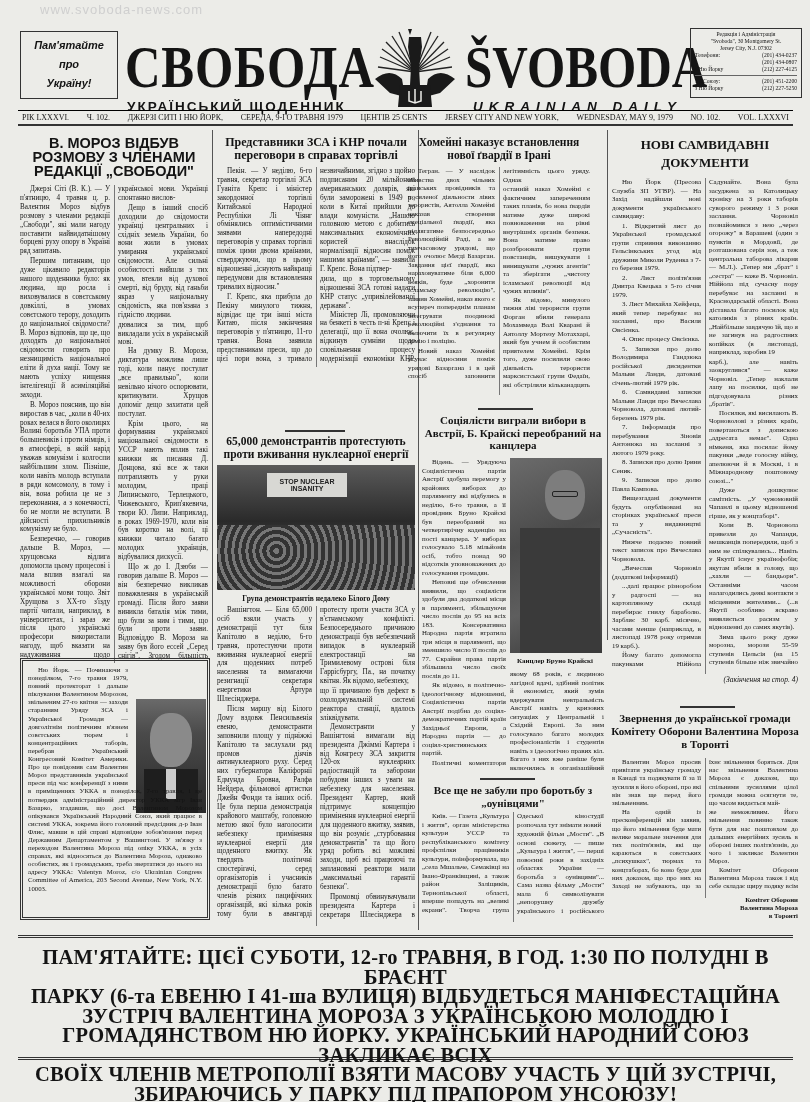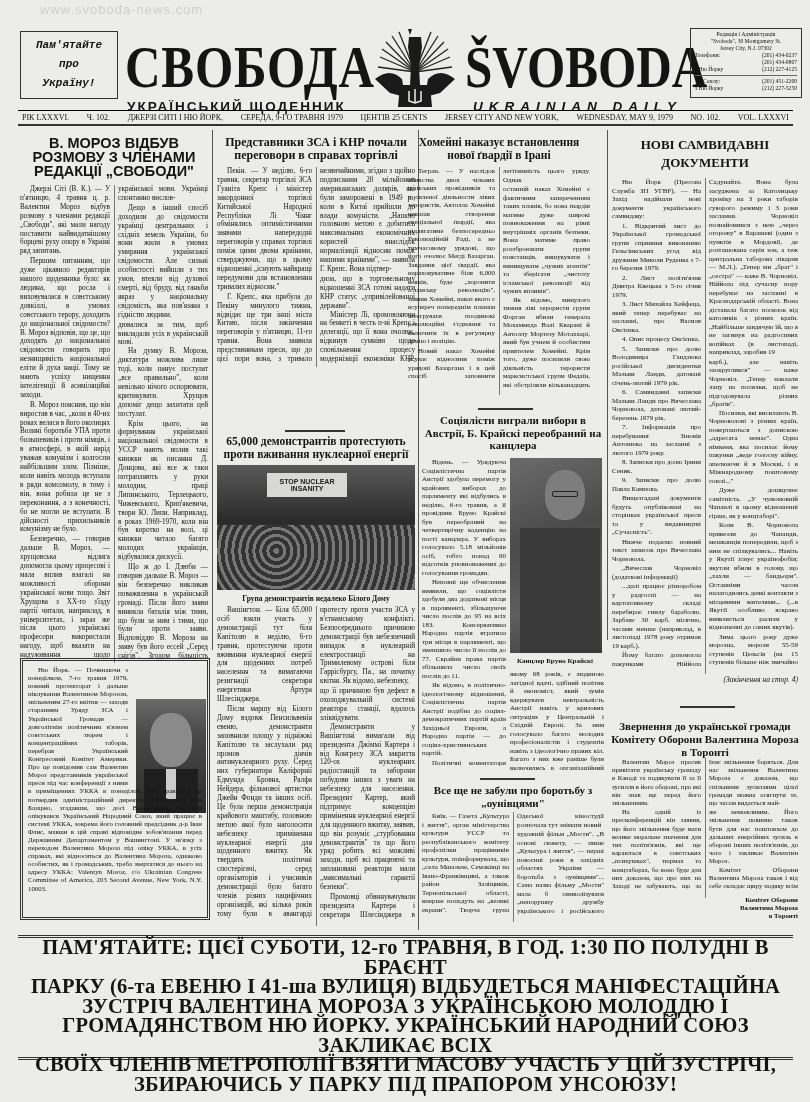--- a/index.html
+++ b/index.html
@@ -8,21 +8,21 @@
     background: #e9e9e6;
     color: #141414;
     font-family: "Liberation Serif", serif;
     position: relative;
   }
   .page { position: absolute; left: 0; top: 0; width: 810px; height: 1102px; background: #ecece8; }
   .watermark { position: absolute; left: 40px; top: 2px; font-family: "Liberation Sans", sans-serif; font-size: 13px; color: #cfcfcf; letter-spacing: 1px; }
 
   
   .masthead { position: absolute; left: 15px; top: 15px; width: 785px; height: 95px; }
-  .remember-box { position: absolute; left: 5px; top: 16px; width: 98px; height: 68px; border: 1.5px solid #333; text-align: center; font-family: Liberation Mono, monospace; font-style: italic; font-weight: bold; font-size: 11px; line-height: 19px; padding-top: 4px; }
+  .remember-box { position: absolute; left: 5px; top: 16px; width: 98px; height: 68px; border: 1.5px solid #333; text-align: center; font-family: Liberation Sans, sans-serif; font-style: italic; font-weight: bold; font-size: 11px; line-height: 19px; padding-top: 4px; }
   .title-cyr { position: absolute; left: 110px; top: 22px; font-family: "Liberation Serif", serif; font-weight: bold; font-size: 60px; letter-spacing: 1px; line-height: 60px; transform: scaleX(0.82); transform-origin: left top; }
   .sub-cyr { position: absolute; left: 112px; top: 84px; font-family: "Liberation Sans", sans-serif; font-weight: bold; font-size: 13.5px; letter-spacing: 2px; }
   .emblem { position: absolute; left: 355px; top: 12px; width: 90px; height: 82px; }
   .title-lat { position: absolute; left: 450px; top: 22px; font-family: "Liberation Serif", serif; font-weight: bold; font-size: 60px; line-height: 60px; transform: scaleX(0.82); transform-origin: left top; }
   .sub-lat { position: absolute; left: 458px; top: 84px; font-family: "Liberation Sans", sans-serif; font-weight: bold; font-style: italic; font-size: 13.5px; letter-spacing: 6px; }
   .address-box { position: absolute; left: 675px; top: 13px; width: 112px; height: 70px; border: 1px solid #333; font-size: 5.6px; line-height: 7px; padding: 2px 4px; }
   .address-box .center { text-align: center; }
   .address-box .row { display: flex; justify-content: space-between; }
   .address-box .sep { border-top: 0.5px solid #666; margin: 2px 0; }
 
@@ -33,21 +33,21 @@
   .vrule { position: absolute; width: 1px; background: #555; }
   .hrule { position: absolute; height: 2px; background: #333; }
   .headline { font-weight: bold; text-align: center; font-family: "Liberation Serif", serif; }
   .para { text-indent: 10px; margin-bottom: 1px; }
   .cont { font-style: italic; text-align: right; font-size: 7.5px; margin-top: 2px; }
   .photo { position: absolute; background: #3a3a3a; overflow: hidden; }
   .caption { position: absolute; font-weight: bold; font-size: 7.5px; text-align: center; }
   .twocol { column-count: 2; column-gap: 8px; column-rule: 0.5px solid #777; }
 
   
-  .banner { position: absolute; left: 18px; top: 935px; width: 775px; height: 125px; border-top: 3px double #333; border-bottom: 3px double #333; text-align: center; font-family: "Liberation Serif", serif; font-weight: bold; font-size: 20.5px; line-height: 19.5px; letter-spacing: 0.2px; }
+  .banner { position: absolute; left: 18px; top: 935px; width: 775px; height: 125px; border-top: 3px double #333; border-bottom: 3px double #333; text-align: center; font-family: "Liberation Serif", serif; font-weight: bold; font-size: 20.5px; line-height: 19.5px; padding-top: 10px; letter-spacing: 0.2px; }
 </style>
 </head>
 <body>
 
 <div class="page">
 
   <div class="watermark">www.svoboda-news.com</div>
 
   <div class="masthead">
     <div class="remember-box">
@@ -238,21 +238,21 @@
       <p class="para">Посилки, які висилають В. Чорноволові з різних країн, повертаються з допискою „адресата немає". Одна німкеня, яка посилає йому пакунки „веде голосну війну, апелюючи й в Москві, і в Міжнародному поштовому союзі..."</p>
       <p class="para">Дуже дошкулює самітність. „У чужомовній Чапанлі в цьому відношенні гірше, як у концтаборі".</p>
       <p class="para">Коли В. Чорновола привезли до Чапанди, мешканців попередили, щоб з ним не спілкувались... Навіть у Якутії існує українофобія; якутам вбили в голову, що „хахли — бандьори". Останніми часом налагодились деякі контакти з місцевими жителями... (...в Якутії особливо яскраво виявляється расизм у відношенні до самих якутів).</p>
       <p class="para">Зима цього року дуже морозна, морози 55-59 ступенів Цельсія (на 15 ступенів більше ніж звичайно в цю пору). Багато часу треба витрачати на дрова і т.п. (Палити доводиться два рази на добу. Щоб мати воду треба топити сніг і лід) ... Час після роботи треба витрачати на побутові справи.</p>
 
     </div>
     <p class="cont">(Закінчення на стор. 4)</p>
   </div>
   <div class="hrule" style="left:680px; top:706px; width:55px;"></div>
 
-  <div class="headline" style="position:absolute; left:610px; top:712px; width:190px; font-size:11px; line-height:13px;margin-top:8px;">Звернення до української громади Комітету Оборони Валентина Мороза в Торонті</div>
+  <div class="headline" style="position:absolute; left:610px; top:712px; width:190px; font-size:11px; line-height:13px;">Звернення до української громади Комітету Оборони Валентина Мороза в Торонті</div>
   <div class="col twocol" style="left:612px; top:758px; width:186px; height:140px; overflow:hidden; font-size:6.7px; line-height:8.2px;">
     <p class="para">Валентин Мороз просив привітати українську громаду в Канаді та подякувати її за її зусилля в його обороні, про які він знав ще перед його звільненням.</p>
     <p class="para">На одній із пресконференцій він заявив, що його звільнення буде мати велике моральне значення для тих політв'язнів, які ще караються в совєтських „психушках", тюрмах та концтаборах, бо воно буде для них доказом, що про них на Заході не забувають, що за їхнє звільнення боряться. Для нас звільнення Валентина Мороза є доказом, що спільними зусиллями цілої громади можна осягнути те, що часом видається май-</p>
     <p>же неможливим. Його звільнення повинно також бути для нас поштовхом до дальших енергійних зусиль в обороні інших політв'язнів, до чого і закликає Валентин Мороз.</p>
     <p class="para">Комітет Оборони Валентина Мороза також і від себе складає щиру подяку всім тим, які різними способами підтримували його в минулому. Очевидно, що Комітет, вже під іншою назвою, буде існувати та діяти і надальше і, як в минулому, буде розраховувати на підтримку української громади.</p>
   </div>
   <div style="position:absolute; left:700px; top:896px; width:98px; text-align:right; font-weight:bold; font-size:6.8px; line-height:8px;">
     <div>Комітет Оборони</div>
     <div>Валентина Мороза</div>
     <div>в Торонті</div>

